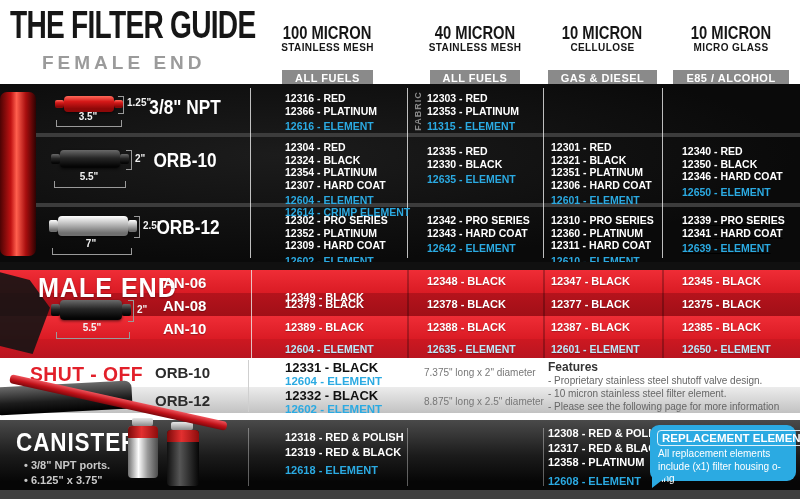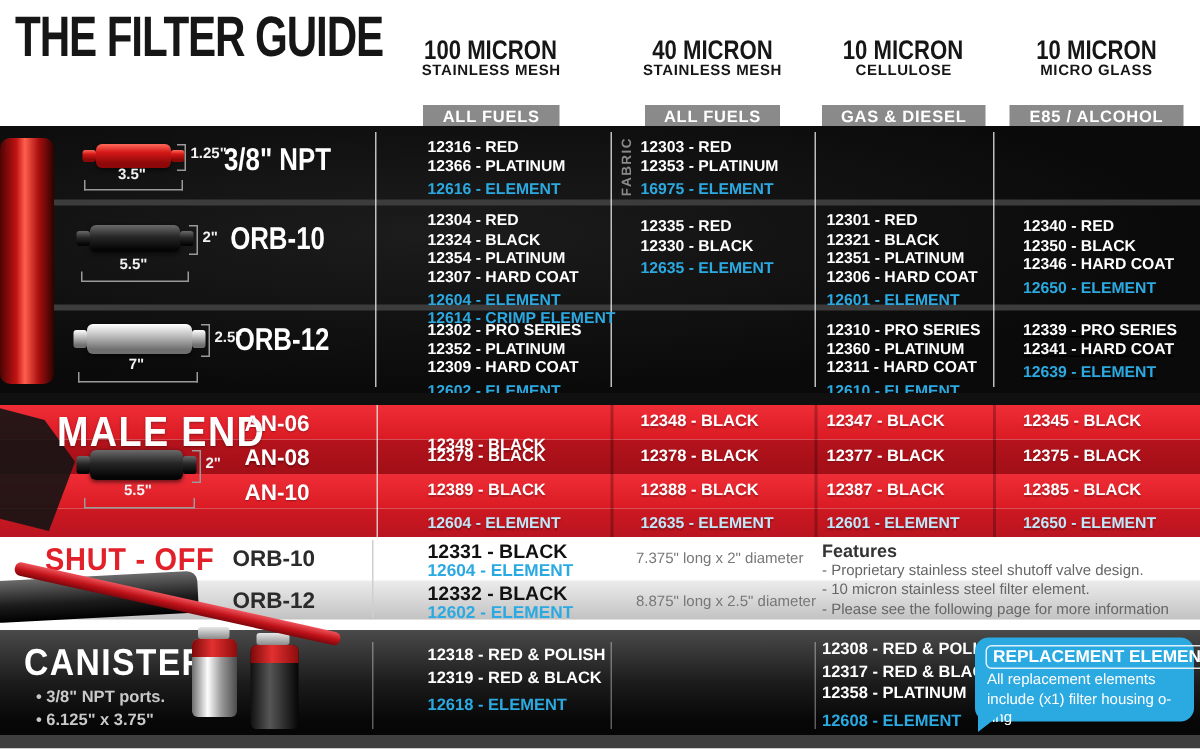--- a/index.html
+++ b/index.html
@@ -83,20 +83,21 @@
      padding:1px 4px;font-size:11.5px;font-weight:bold;color:#fff;white-space:nowrap;}
   .callout-body{margin:0 8px;font-size:10px;color:#fff;line-height:12.5px;}
   .cvsep{width:1px;background:rgba(255,255,255,.35);}
 </style>
 </head>
 <body>
 
 <div class="stage">
 
   <div class="abs page-title">THE FILTER GUIDE</div>
+  <div class="abs subtitle">FEMALE END</div>
 
   <div class="abs colhead" style="left:248px;width:159px;">
     <div class="micron condc">100 MICRON</div>
     <div class="media">STAINLESS MESH</div>
     <div class="badge">ALL FUELS</div>
   </div>
   <div class="abs colhead" style="left:407px;width:136px;">
     <div class="micron condc">40 MICRON</div>
     <div class="media">STAINLESS MESH</div>
     <div class="badge">ALL FUELS</div>
@@ -131,21 +132,21 @@
       <div class="parts">12316 - RED
 12366 - PLATINUM</div>
       <div class="elems">12616 - ELEMENT</div>
     </div>
     <div class="abs fabric" style="left:403px;top:6px;">
         <span>FABRIC</span>
       </div>
     <div class="abs fcell" style="left:427px;top:8px;">
       <div class="parts">12303 - RED
 12353 - PLATINUM</div>
-      <div class="elems">16975 - ELEMENT</div>
+      <div class="elems">11315 - ELEMENT</div>
     </div>
 
     <div class="abs filt blk" style="left:60px;top:66px;width:60px;height:18px;"></div>
     <div class="abs dim-ht" style="left:126px;top:66px;height:18px;"></div>
     <div class="abs dimlab" style="left:135px;top:69px;">2"</div>
     <div class="abs dim-len" style="left:54px;top:97px;width:70px;"></div>
     <div class="abs dimlab" style="left:54px;top:87px;width:70px;">5.5"</div>
     <div class="abs rowlabel condc" style="left:137px;top:64px;">ORB-10</div>
     <div class="abs fcell" style="left:285px;top:57px;">
       <div class="parts">12304 - RED
@@ -178,20 +179,25 @@
     <div class="abs dim-ht" style="left:134px;top:132px;height:20px;"></div>
     <div class="abs dimlab" style="left:143px;top:136px;">2.5"</div>
     <div class="abs dim-len" style="left:52px;top:164px;width:78px;"></div>
     <div class="abs dimlab" style="left:52px;top:154px;width:78px;">7"</div>
     <div class="abs rowlabel condc" style="left:140px;top:131px;">ORB-12</div>
     <div class="abs fcell" style="left:285px;top:130px;">
       <div class="parts">12302 - PRO SERIES
 12352 - PLATINUM
 12309 - HARD COAT</div>
       <div class="elems">12602 - ELEMENT</div>
+    </div>
+    <div class="abs fcell" style="left:427px;top:130px;">
+      <div class="parts">12342 - PRO SERIES
+12343 - HARD COAT</div>
+      <div class="elems">12642 - ELEMENT</div>
     </div>
     <div class="abs fcell" style="left:551px;top:130px;">
       <div class="parts">12310 - PRO SERIES
 12360 - PLATINUM
 12311 - HARD COAT</div>
       <div class="elems">12610 - ELEMENT</div>
     </div>
     <div class="abs fcell" style="left:682px;top:130px;text-decoration:underline;">
       <div class="parts">12339 - PRO SERIES
 12341 - HARD COAT</div>

